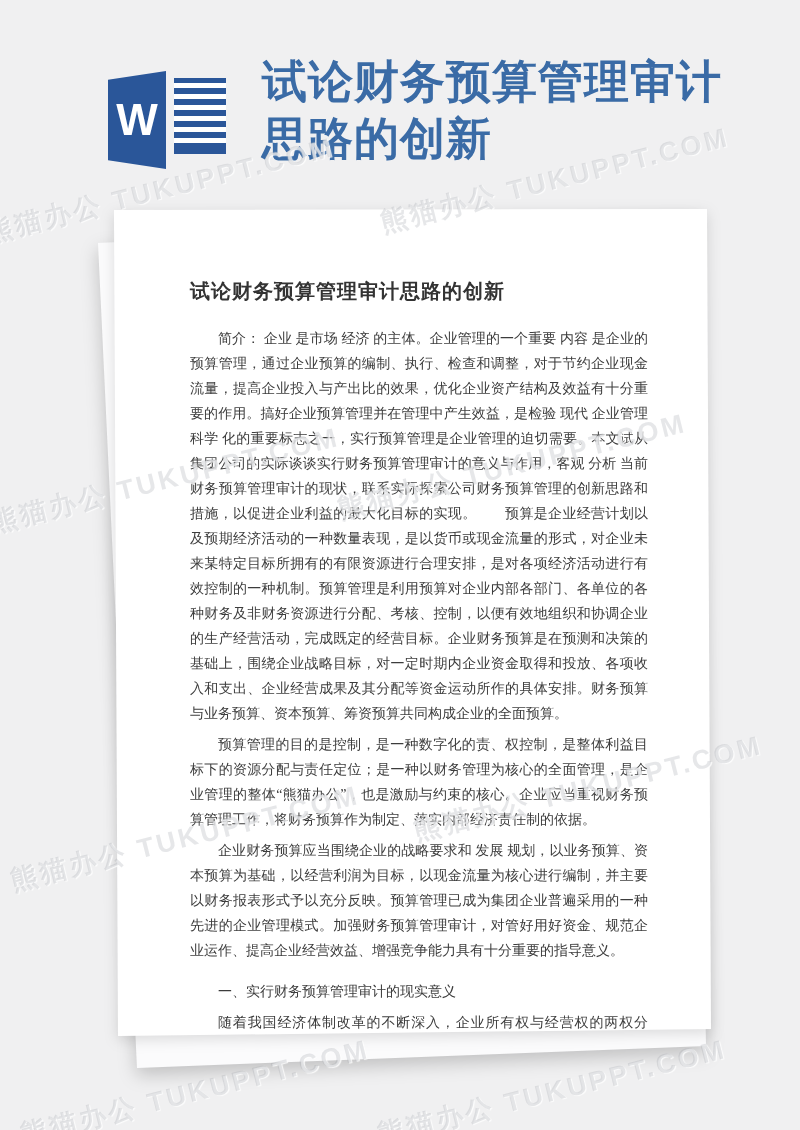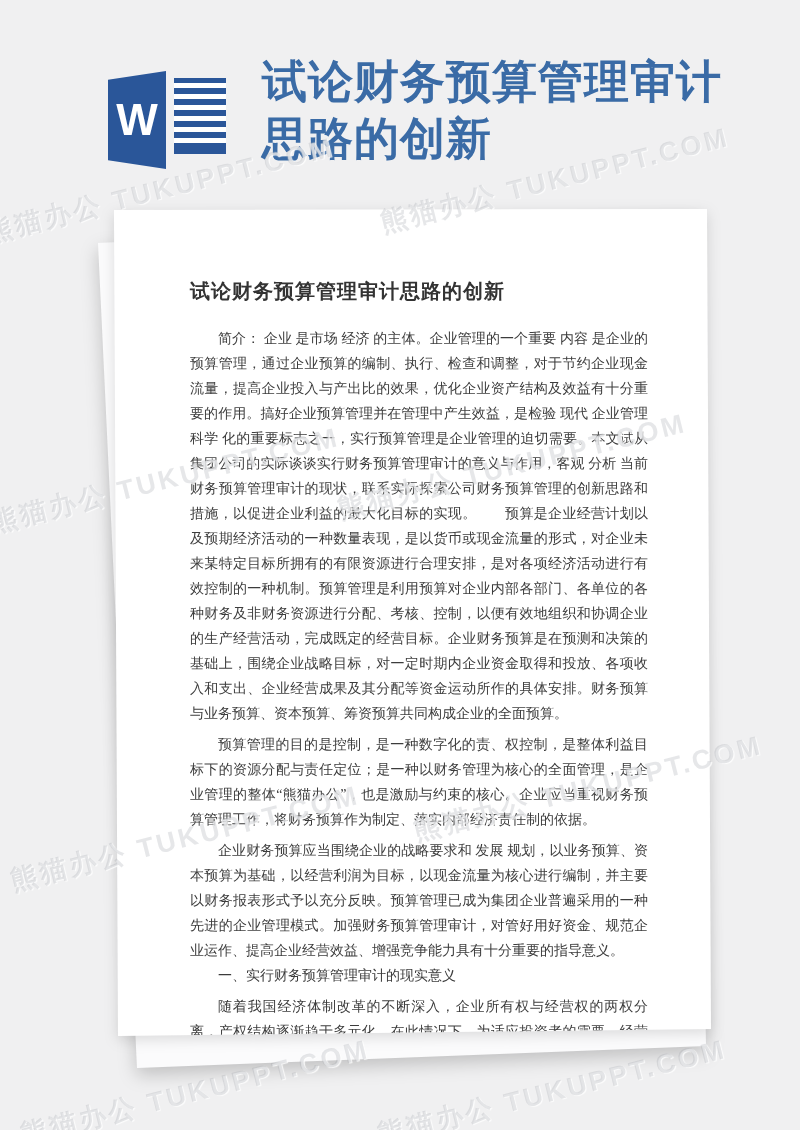--- a/index.html
+++ b/index.html
@@ -44,21 +44,21 @@
     clip-path:polygon(114px 210px, 707px 209px, 711px 1029px, 118px 1036px);
   }
 
   
   .doc-content { position:absolute; left:190px; top:278px; width:458px; color:#3c3c3c; }
   .doc-title { font-size:20px; font-weight:600; color:#333333; letter-spacing:1px; margin:0 0 21px; }
   .para {
     font-size:14px; line-height:25px; text-align:justify;
     text-indent:2em; margin:6px 0 0; color:#3c3c3c;
   }
-  .para.heading { margin-top:0; }
+  .para.heading { margin-top:16px; }
 
   
   .wm-layer { position:absolute; inset:0; pointer-events:none; }
   .wm {
     position:absolute; white-space:nowrap;
     font-family:"Liberation Sans",sans-serif; font-weight:bold;
     font-size:27px; letter-spacing:3px;
     color:rgba(140,146,154,0.22);
     text-shadow:1px 1px 1px rgba(255,255,255,0.85);
     transform:translate(-50%,-50%) rotate(-14deg);

